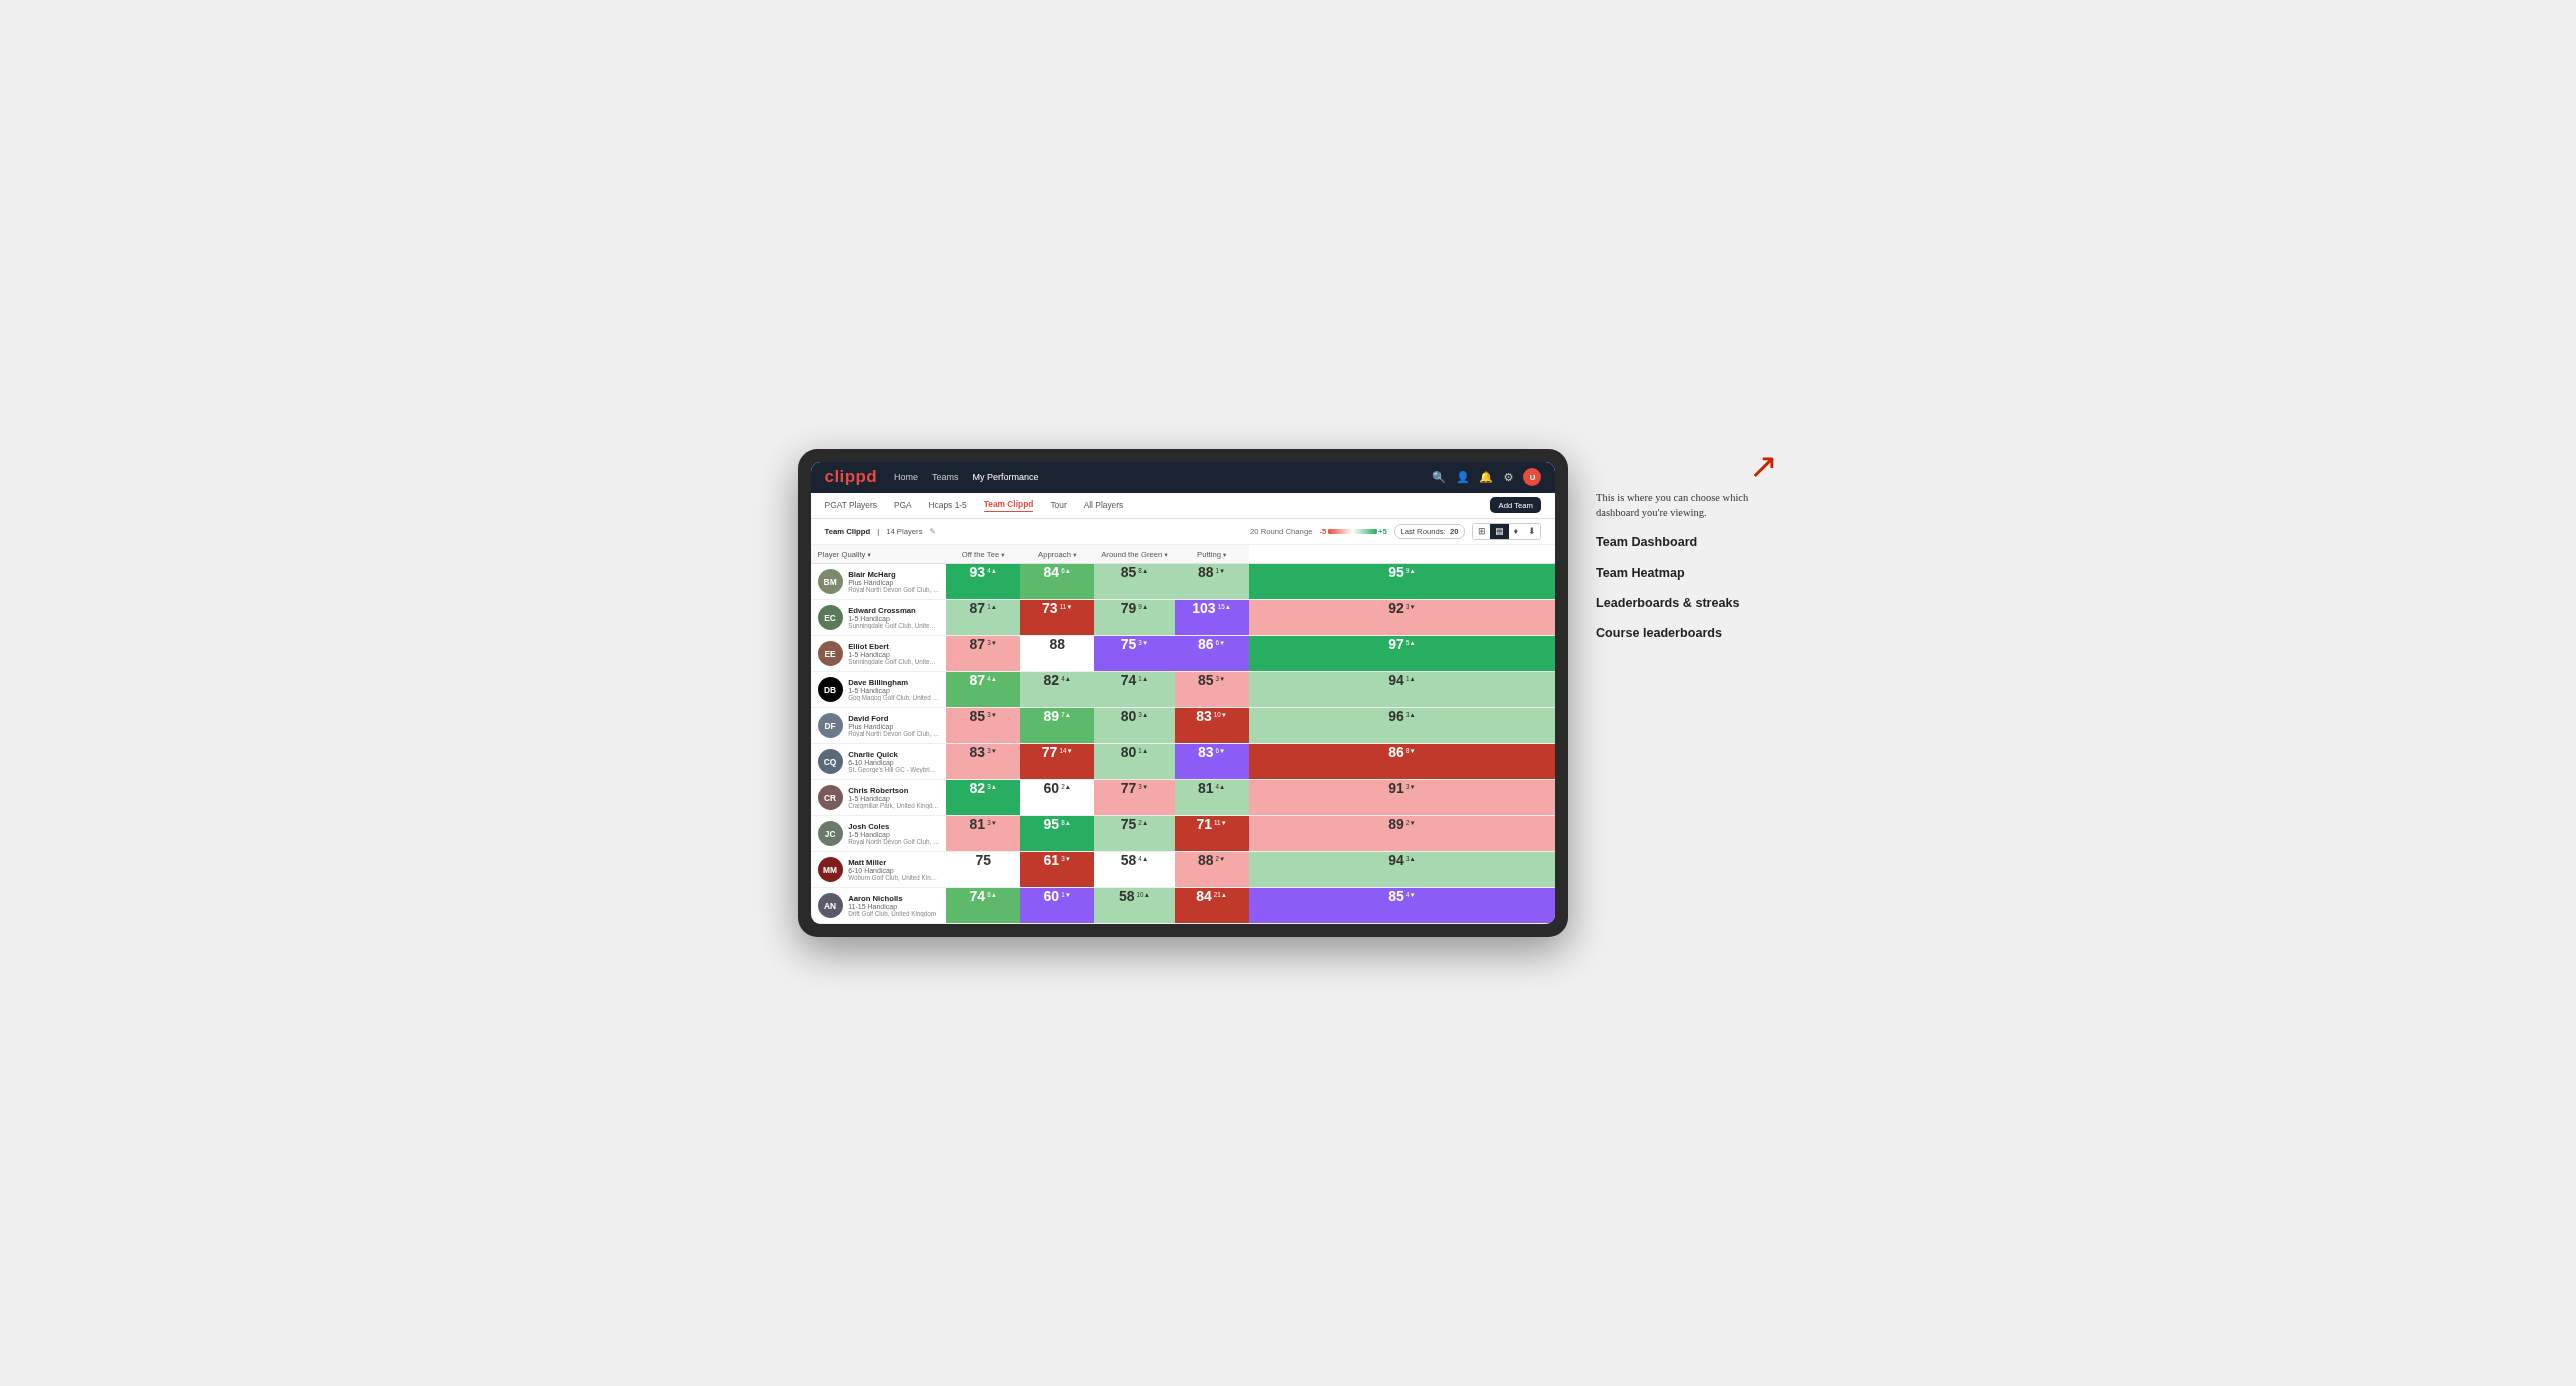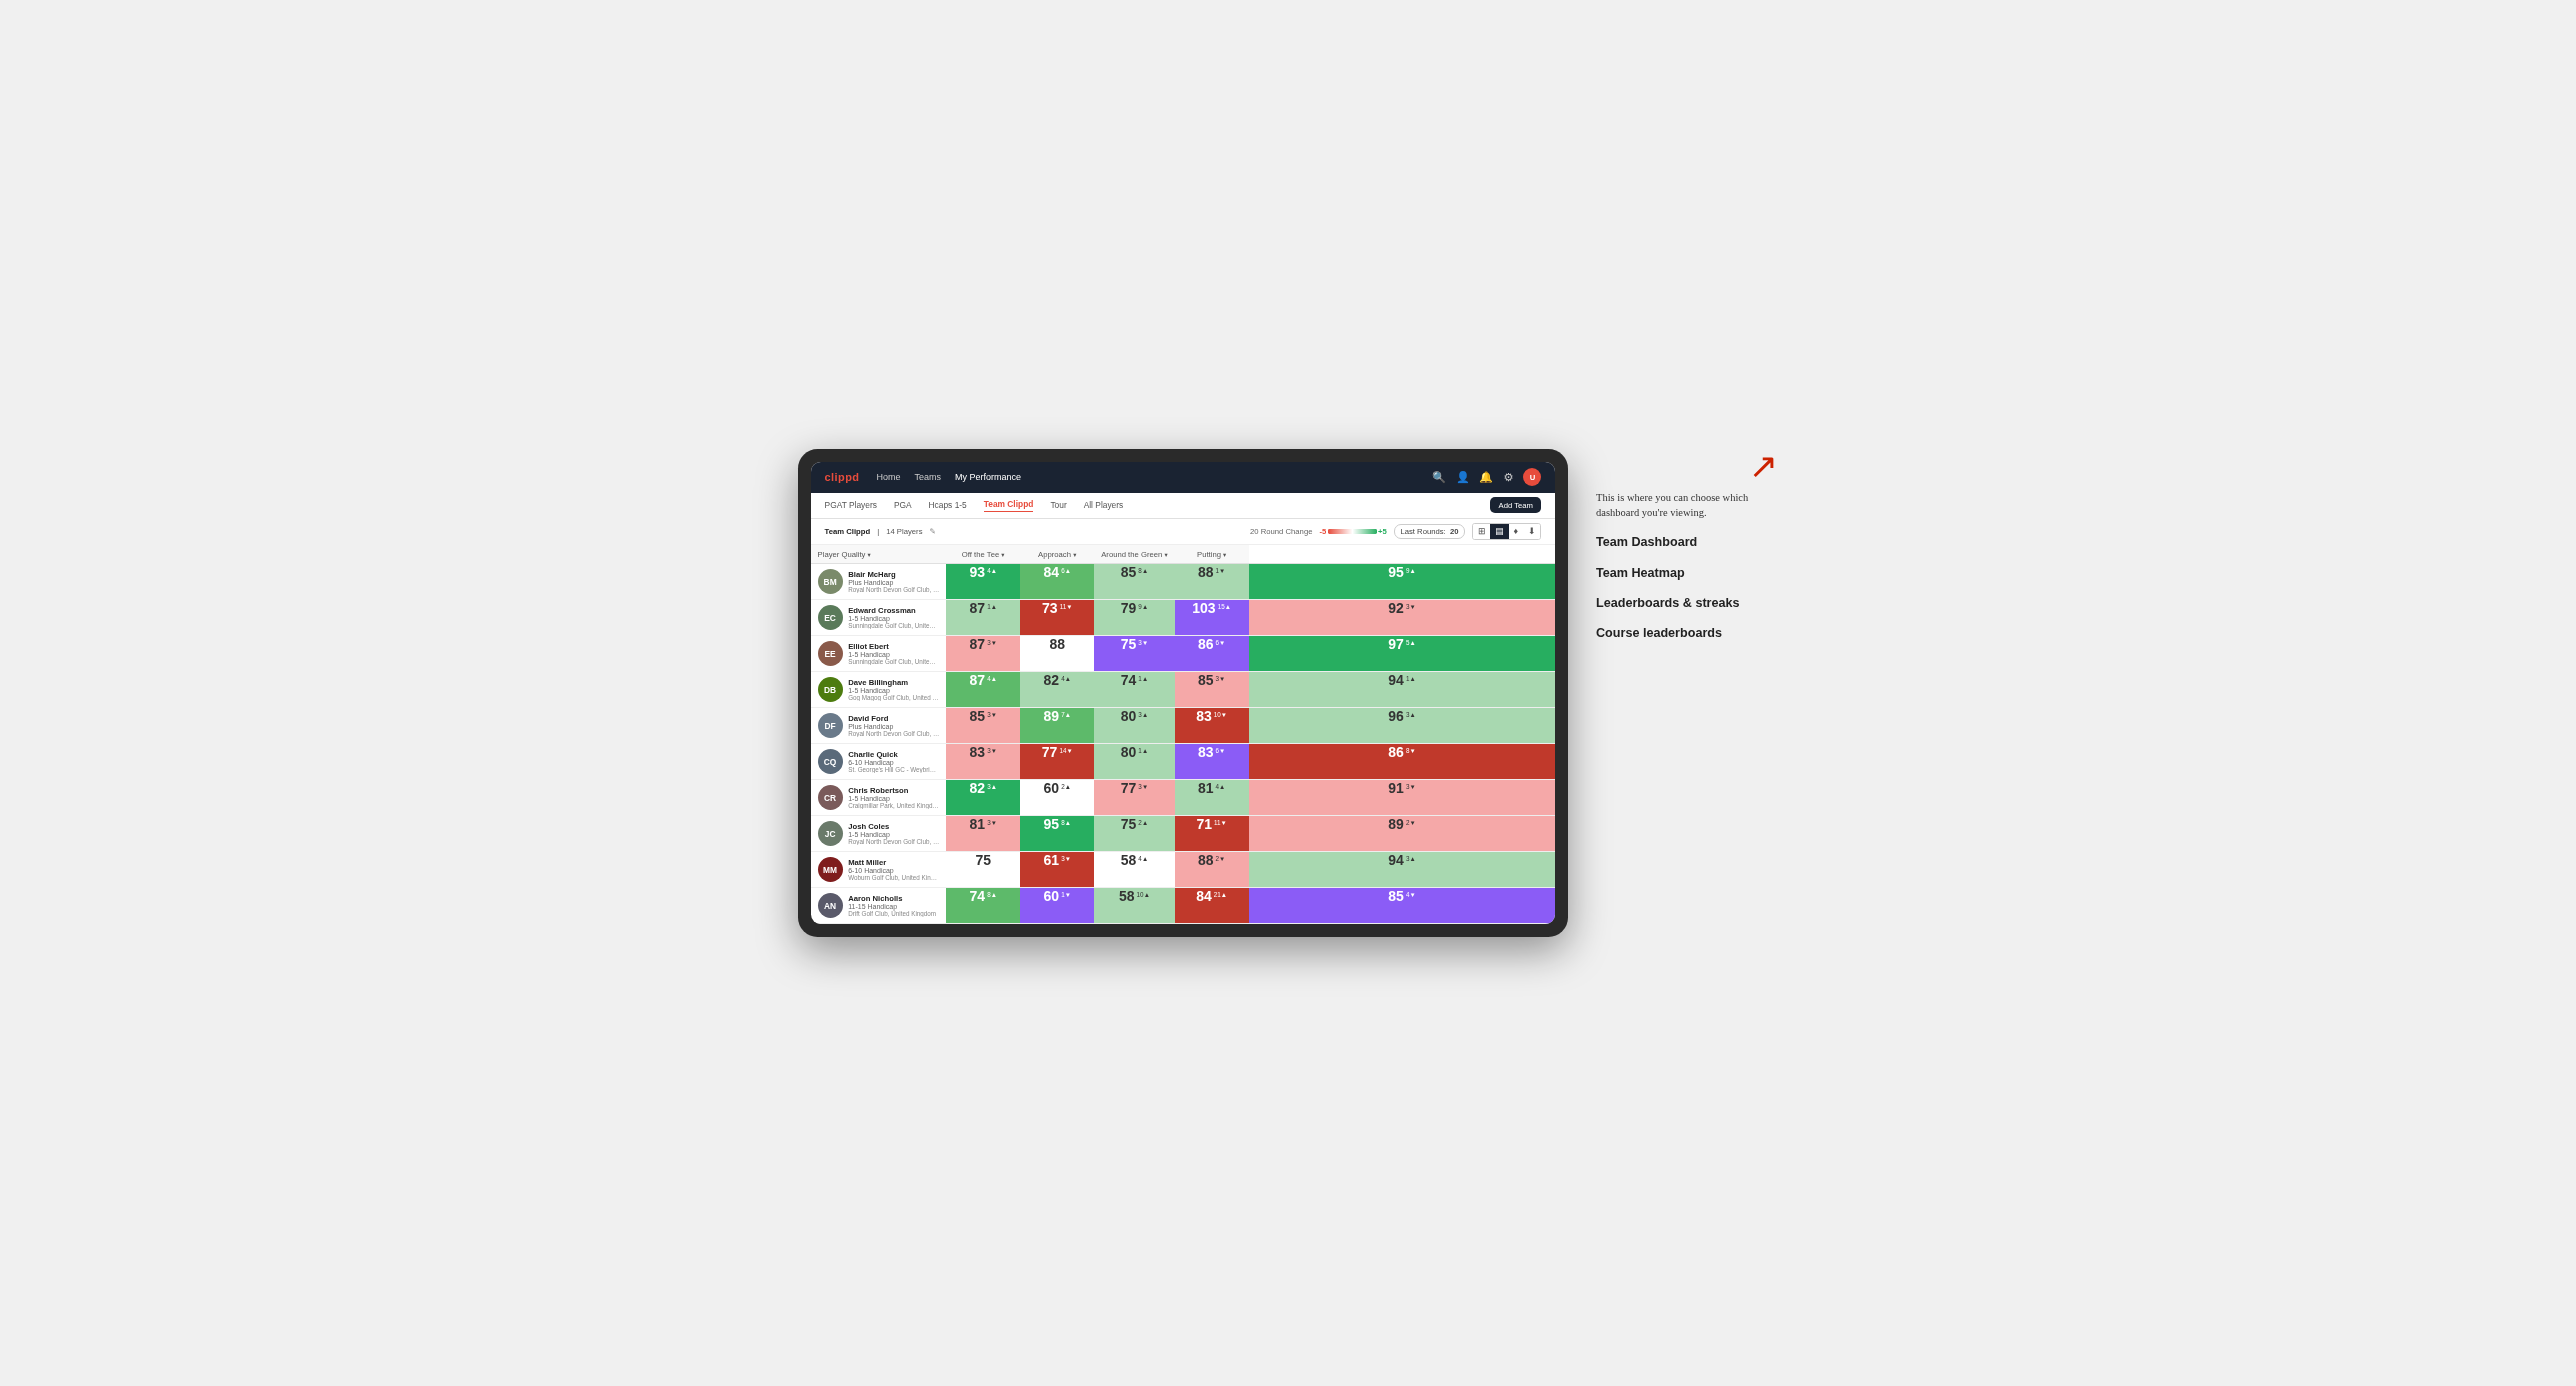--- a/index.html
+++ b/index.html
@@ -43,21 +43,21 @@
       display: flex;
       align-items: center;
       padding: 0 14px;
       height: 31px;
       gap: 17px;
     }
 
     .logo {
       color: #e74c3c;
       font-weight: 700;
-      font-size: 11px;
+      font-size: 17px;
       letter-spacing: 0.4px;
     }
 
     .nav-links {
       display: flex;
       gap: 14px;
       flex: 1;
     }
 
     .nav-link {
@@ -552,21 +552,21 @@
                 <td class="score-cell bg-green-dark">
         <div class="score-inner">
           <span class="score-num">97</span>
           <span class="score-delta arrow-up">5</span>
         </div>
       </td>
               </tr>
               <tr>
                 <td>
       <div class="player-cell">
-        <div class="player-avatar" style="background:#4d7c0f;">DB</div>
+        <div class="player-avatar" style="background:#000000;">DB</div>
         <div class="player-info">
           <span class="player-name">Dave Billingham</span>
           <span class="player-hcap">1-5 Handicap</span>
           <span class="player-club">Gog Magog Golf Club, United Kingdom</span>
         </div>
       </div>
     </td>
                 <td class="score-cell bg-green-mid">
         <div class="score-inner">
           <span class="score-num">87</span>

